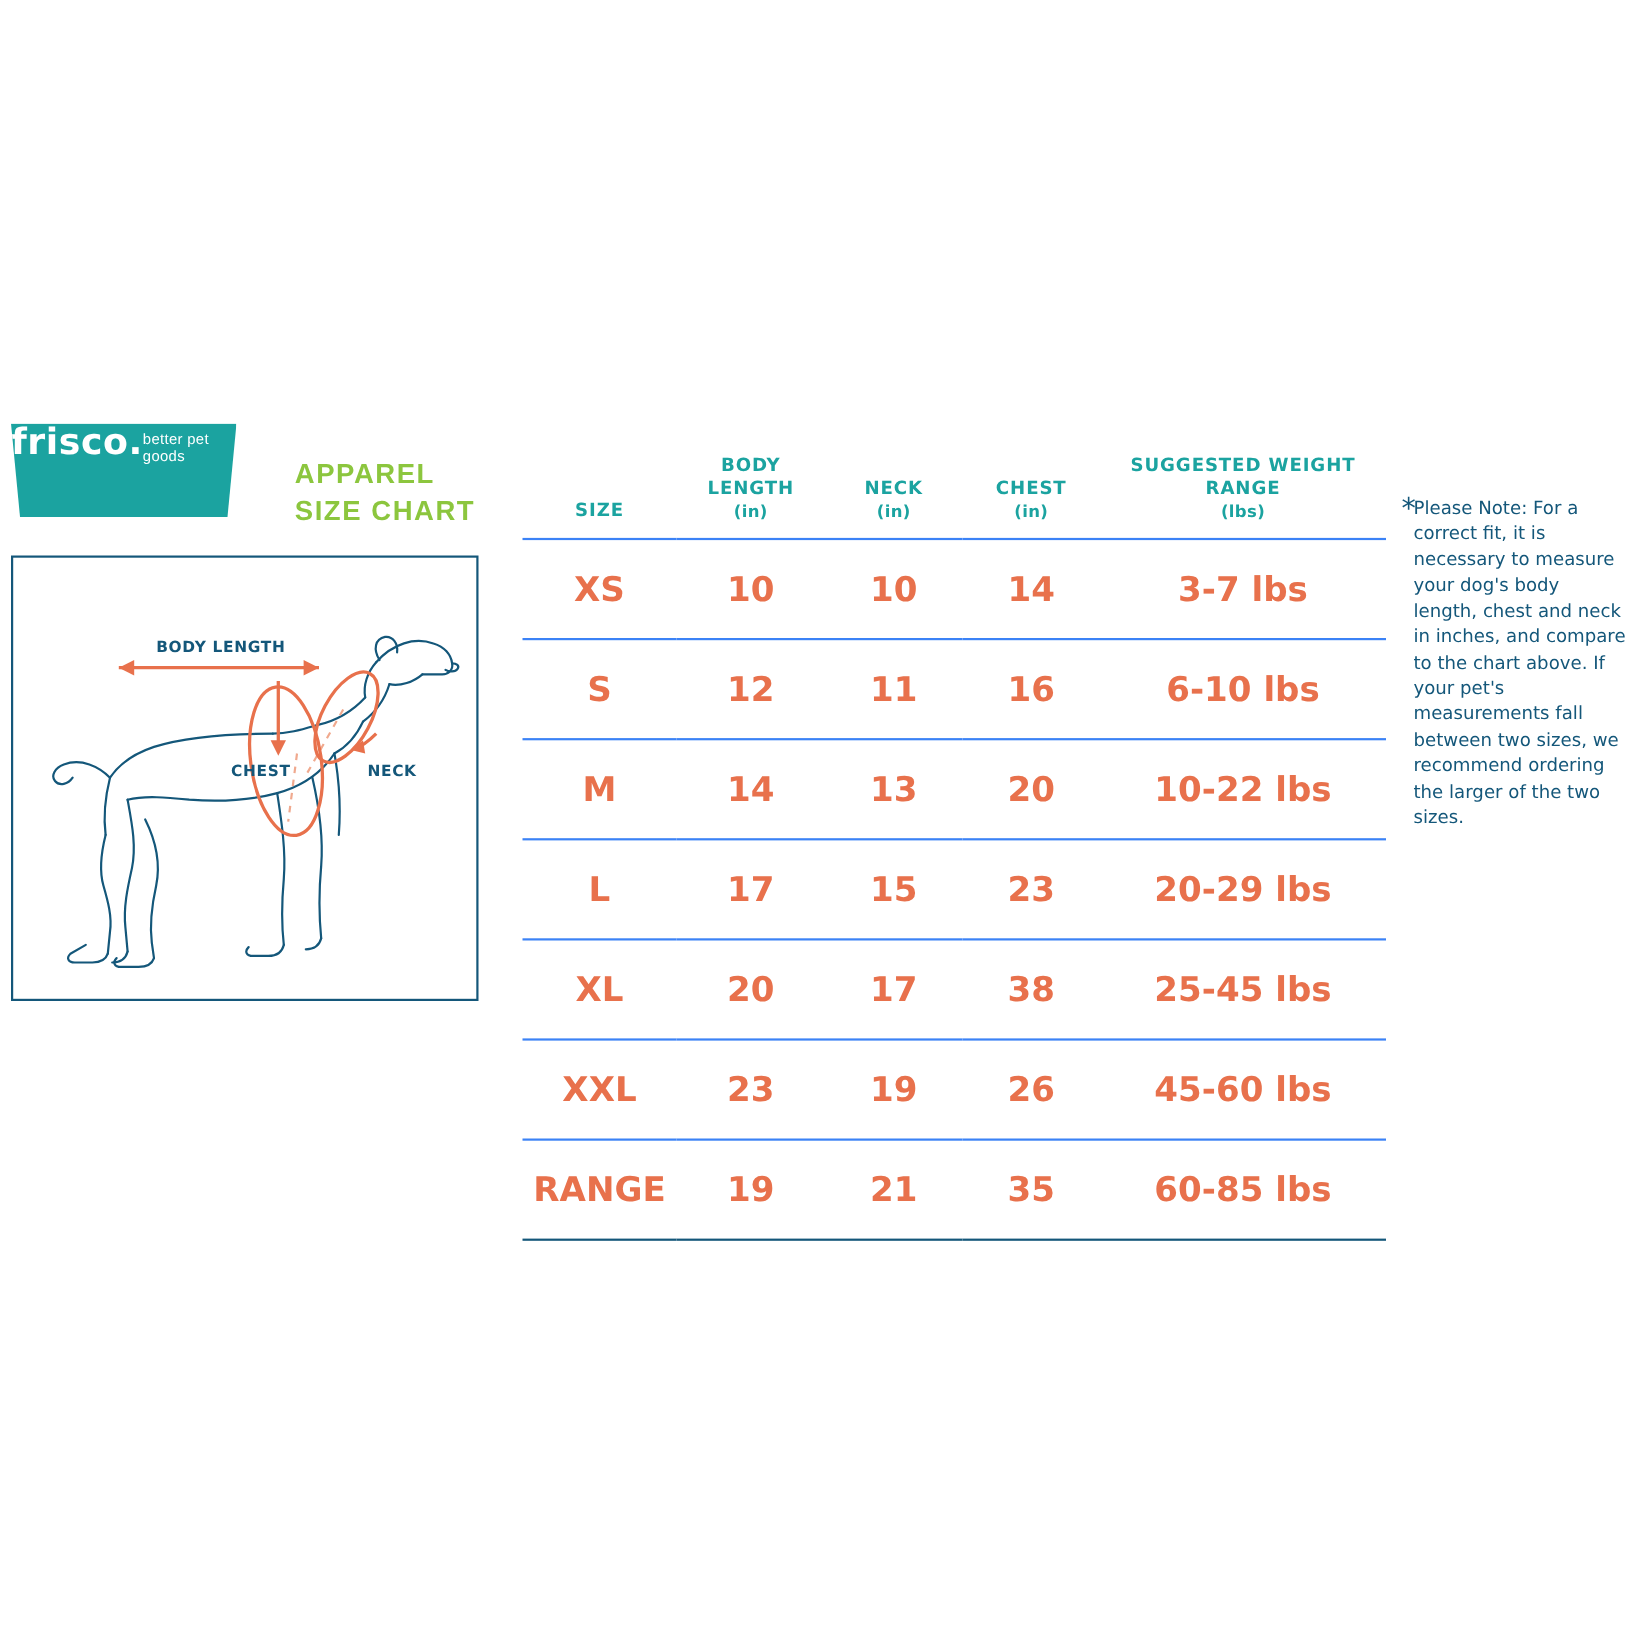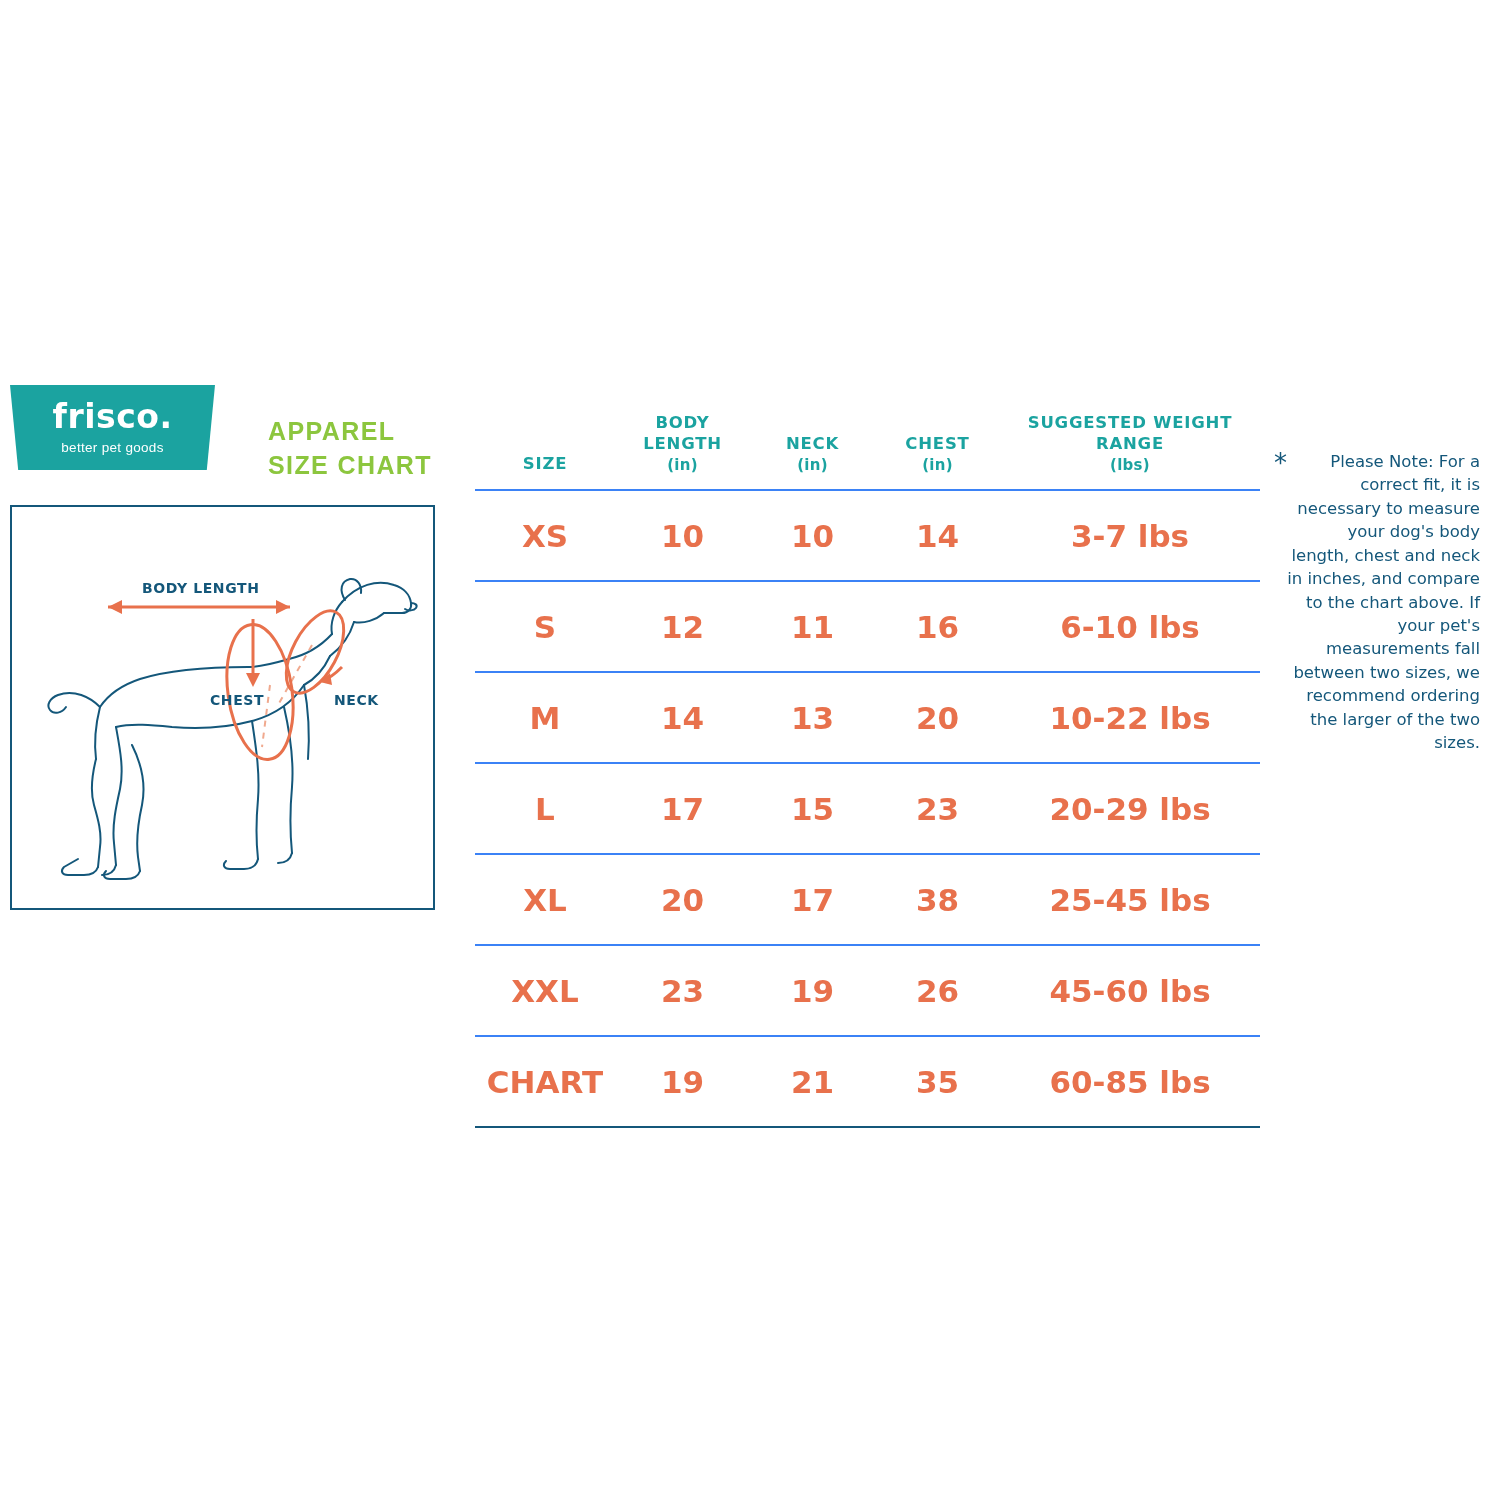--- a/index.html
+++ b/index.html
@@ -19,22 +19,21 @@
   #brand-badge {
     position: absolute;
     left: 10px;
     top: 385px;
     width: 205px;
     height: 85px;
     background: #1ba3a0;
     
     clip-path: polygon(0 0, 100% 0, 96% 100%, 4% 100%);
     display: flex;
-    flex-direction: column;
-    align-items: center;
+    flex-direction: row;
     justify-content: center;
   }
   #brand-name {
     color: #ffffff;
     font-size: 33px;
     font-weight: bold;
     letter-spacing: 0.5px;
     line-height: 1;
     font-family: "DejaVu Sans", sans-serif;
   }
@@ -136,21 +135,21 @@
     font-family: "DejaVu Sans", sans-serif;
   }
   #note-asterisk {
     position: absolute;
     left: -11px;
     top: 0px;
     font-size: 26px;
     line-height: 1;
     color: #14577a;
   }
-  #note-main { display: block; text-align: right; }
+  #note-main { display: block; }
   #note-secondary {
     display: block;
     margin-top: 28px;
   }
 
   
   .dlabel {
     font-family: "DejaVu Sans", sans-serif;
     font-weight: bold;
     fill: #14577a;
@@ -307,21 +306,21 @@
         <td>25-45 lbs</td>
       </tr>
       <tr>
         <td>XXL</td>
         <td>23</td>
         <td>19</td>
         <td>26</td>
         <td>45-60 lbs</td>
       </tr>
       <tr>
-        <td>CHART</td>
+        <td>RANGE</td>
         <td>19</td>
         <td>21</td>
         <td>35</td>
         <td>60-85 lbs</td>
       </tr>
       <tr class="last-rule">
         <td></td>
           <td></td>
           <td></td>
           <td></td>

